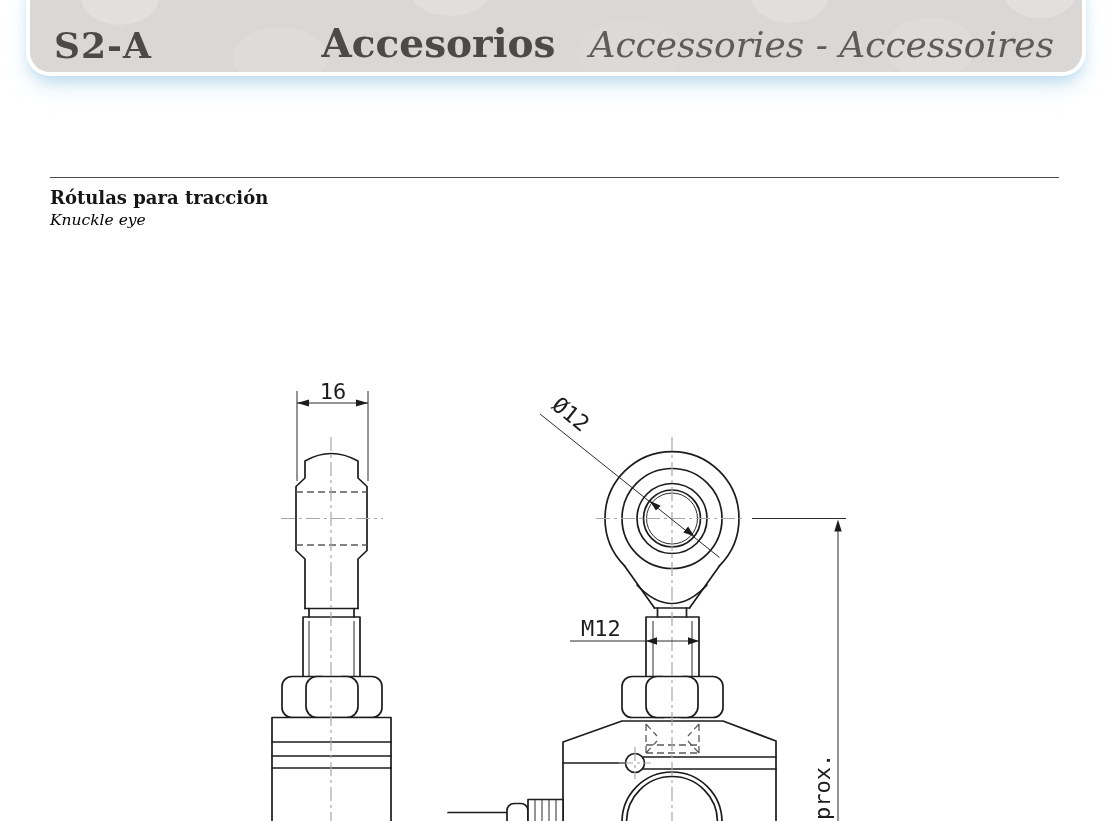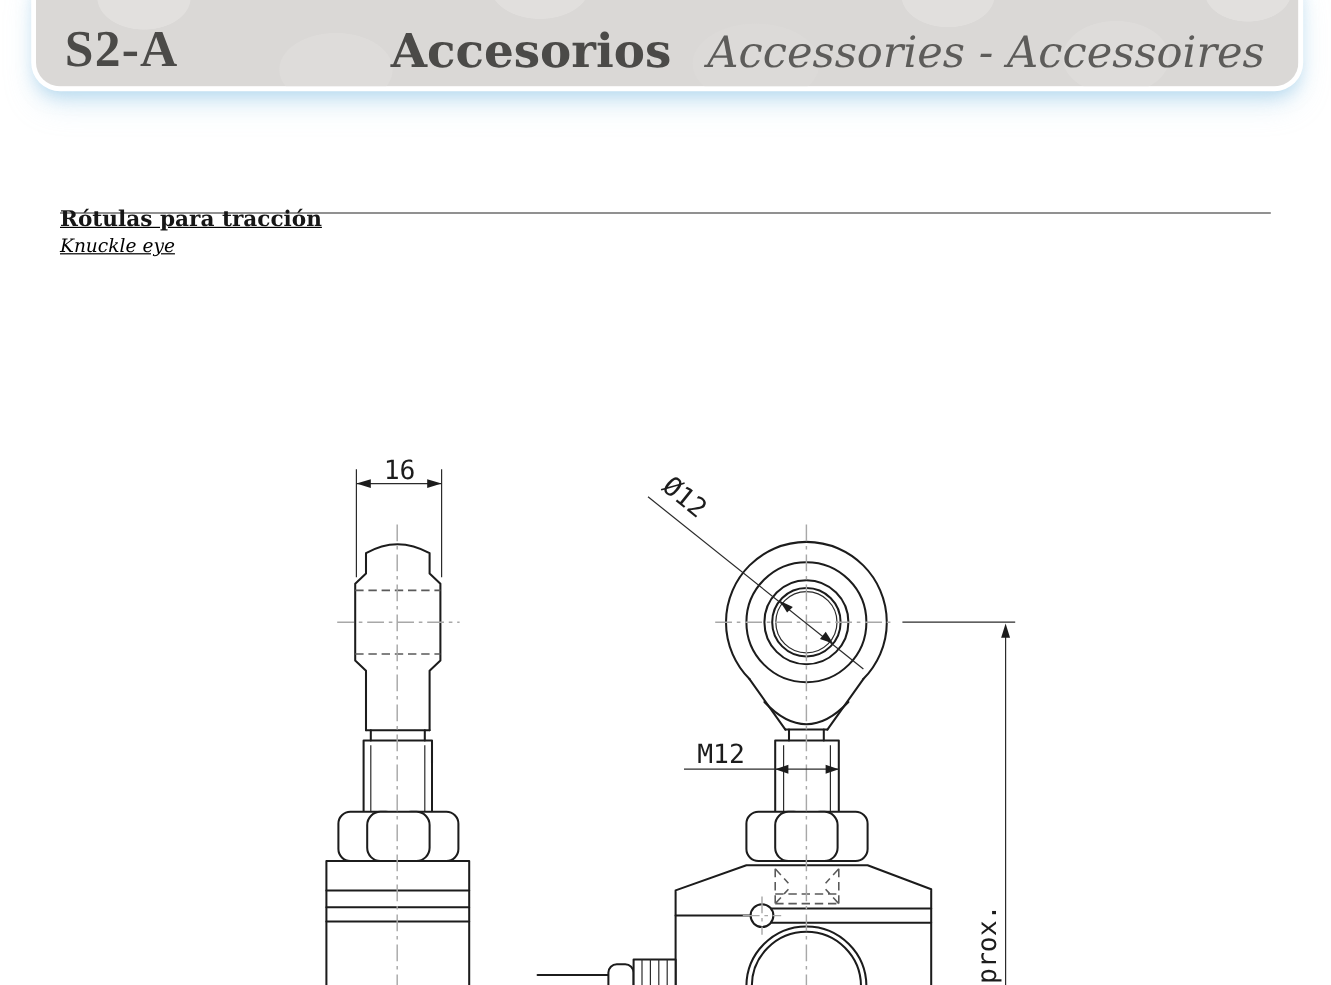--- a/index.html
+++ b/index.html
@@ -20,28 +20,28 @@
       radial-gradient(70px 48px at 760px 18px, #e1dfdd 0 55%, transparent 56%),
       radial-gradient(80px 55px at 900px 70px, #dedcda 0 55%, transparent 56%),
       radial-gradient(65px 45px at 1010px 15px,#e2e0de 0 55%, transparent 56%);
     border-radius:16px 16px 20px 20px;
     box-shadow:0 0 0 4px #ffffff,
                0 7px 14px rgba(140,195,228,.55),
                0 14px 26px rgba(160,205,235,.35);
     display:flex;align-items:flex-end;
     padding:0 28px 9px 24px;
   }
-  .hdr-code{font-size:43px;font-weight:bold;color:#4b4a48;letter-spacing:1px;line-height:1;font-family:Liberation Serif, serif;}
-  .hdr-titles{margin-left:auto;display:flex;align-items:baseline;gap:30px;line-height:1;}
+  .hdr-code{font-size:36px;font-weight:bold;color:#4b4a48;letter-spacing:1px;line-height:1;}
+  .hdr-titles{margin-left:auto;display:flex;align-items:baseline;gap:14px;line-height:1;}
   .hdr-primary{font-size:39px;font-weight:bold;color:#4b4a48;}
-  .hdr-secondary{font-size:36px;font-style:italic;color:#5d5c5a;}
+  .hdr-secondary{font-size:36px;font-style:italic;color:#5d5c5a;margin-left:20px;}
   
   .rule{position:absolute;left:50px;top:177px;width:1009px;height:0;
         border-top:1.4px solid #4a4a4a;}
-  .section{position:absolute;left:50px;top:172px;text-decoration:underline;}
+  .section{position:absolute;left:50px;top:187px;}
   .sec-es{font-size:18px;font-weight:600;color:#161616;margin:0 0 3px 0;}
   .sec-en,.sec-fr{font-size:15.5px;font-style:italic;color:#000000;margin:0 0 4px 0;}
   
   svg.drawing{position:absolute;left:0;top:0;}
   .ol  {stroke:#1c1c1c;stroke-width:1.7;fill:none;stroke-linejoin:round;stroke-linecap:round;}
   .olw {stroke:#1c1c1c;stroke-width:1.7;fill:#ffffff;stroke-linejoin:round;}
   .thin{stroke:#2b2b2b;stroke-width:1;fill:none;}
   .cl  {stroke:#a8a8a8;stroke-width:1.2;fill:none;stroke-dasharray:14 4 3 4;}
   .hid {stroke:#5a5a5a;stroke-width:1.3;fill:none;stroke-dasharray:7 4;}
   .arr {fill:#1c1c1c;stroke:none;}

